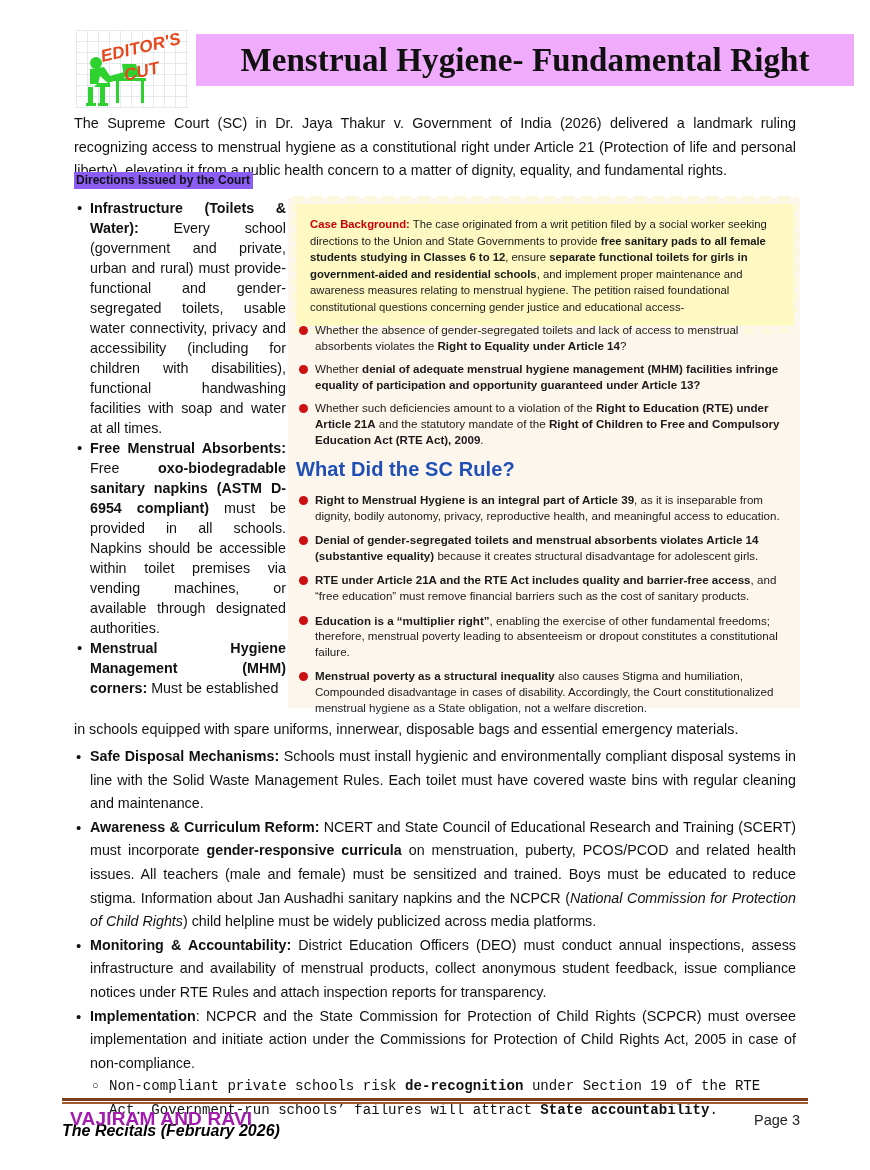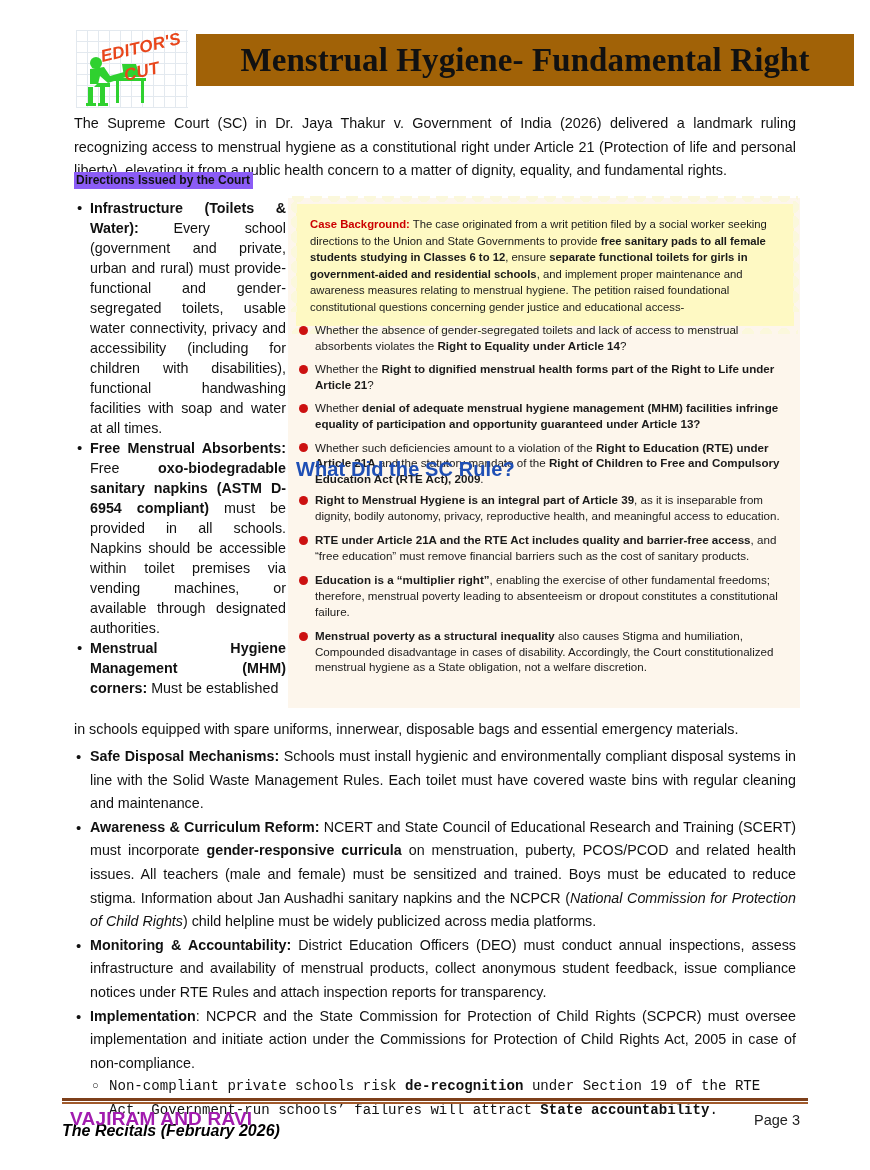--- a/index.html
+++ b/index.html
@@ -73,21 +73,21 @@
     font-size: 17px;
     color: #e8461b;
     transform: rotate(-13deg);
     letter-spacing: 0.3px;
     white-space: nowrap;
   }
   .title-banner {
     position: absolute;
     left: 196px; top: 34px;
     width: 658px; height: 52px;
-    background: #a16207;
+    background: #f0abfc;
     display: flex;
     align-items: center;
     justify-content: center;
   }
   .title-banner-text {
     font-family: "Liberation Serif", serif;
     font-weight: bold;
     font-size: 33px;
     color: #111111;
     letter-spacing: 0.1px;
@@ -394,29 +394,29 @@
   <div class="left-overflow">in schools equipped with spare uniforms, innerwear, disposable bags and essential emergency materials.</div>
 
   <div class="case-box">
     <div class="torn-l"></div>
     <div class="torn-r"></div>
     <div class="case-text"><span class="case-label">Case Background:</span><span> The case originated from a writ petition filed by a social worker seeking directions to the Union and State Governments to provide </span><b>free sanitary pads to all female students studying in Classes 6 to 12</b><span>, ensure </span><b>separate functional toilets for girls in government-aided and residential schools</b><span>, and implement proper maintenance and awareness measures relating to menstrual hygiene. The petition raised foundational constitutional questions concerning gender justice and educational access-</span></div>
   </div>
 
   <ul class="rlist rlist-questions">
     <li><span>Whether the absence of gender-segregated toilets and lack of access to menstrual absorbents violates the </span><b>Right to Equality under Article 14</b><span>?</span></li>
-    <li><span>Whether the </span><b>Right to dignified menstrual health forms part of the Right to Life under Article 21</b><span>?</span></li>
     <li><span>Whether </span><b>denial of adequate menstrual hygiene management (MHM) facilities infringe equality of participation and opportunity guaranteed under Article 13?</b></li>
     <li><span>Whether such deficiencies amount to a violation of the </span><b>Right to Education (RTE) under Article 21A</b><span> and the statutory mandate of the </span><b>Right of Children to Free and Compulsory Education Act (RTE Act), 2009</b><span>.</span></li>
   </ul>
 
   <div class="sc-heading">What Did the SC Rule?</div>
 
   <ul class="rlist rlist-rules">
     <li><b>Right to Menstrual Hygiene is an integral part of Article 39</b><span>, as it is inseparable from dignity, bodily autonomy, privacy, reproductive health, and meaningful access to education.</span></li>
+    <li><b>Denial of gender-segregated toilets and menstrual absorbents violates Article 14 (substantive equality)</b><span> because it creates structural disadvantage for adolescent girls.</span></li>
     <li><b>RTE under Article 21A and the RTE Act includes quality and barrier-free access</b><span>, and “free education” must remove financial barriers such as the cost of sanitary products.</span></li>
     <li><b>Education is a “multiplier right”</b><span>, enabling the exercise of other fundamental freedoms; therefore, menstrual poverty leading to absenteeism or dropout constitutes a constitutional failure.</span></li>
     <li class="just"><b>Menstrual poverty as a structural inequality</b><span> also causes Stigma and humiliation, Compounded disadvantage in cases of disability. Accordingly, the Court constitutionalized menstrual hygiene as a State obligation, not a welfare discretion.</span></li>
   </ul>
 
   <ul class="bottom-list">
     <li><b>Safe Disposal Mechanisms:</b><span> Schools must install hygienic and environmentally compliant disposal systems in line with the Solid Waste Management Rules. Each toilet must have covered waste bins with regular cleaning and maintenance.</span></li>
     <li><b>Awareness &amp; Curriculum Reform:</b><span> NCERT and State Council of Educational Research and Training (SCERT) must incorporate </span><b>gender-responsive curricula</b><span> on menstruation, puberty, PCOS/PCOD and related health issues. All teachers (male and female) must be sensitized and trained. Boys must be educated to reduce stigma. Information about Jan Aushadhi sanitary napkins and the NCPCR (</span><i>National Commission for Protection of Child Rights</i><span>) child helpline must be widely publicized across media platforms.</span></li>
     <li><b>Monitoring &amp; Accountability:</b><span> District Education Officers (DEO) must conduct annual inspections, assess infrastructure and availability of menstrual products, collect anonymous student feedback, issue compliance notices under RTE Rules and attach inspection reports for transparency.</span></li>
     <li><b>Implementation</b><span>: NCPCR and the State Commission for Protection of Child Rights (SCPCR) must oversee implementation and initiate action under the Commissions for Protection of Child Rights Act, 2005 in case of non-compliance.</span>

